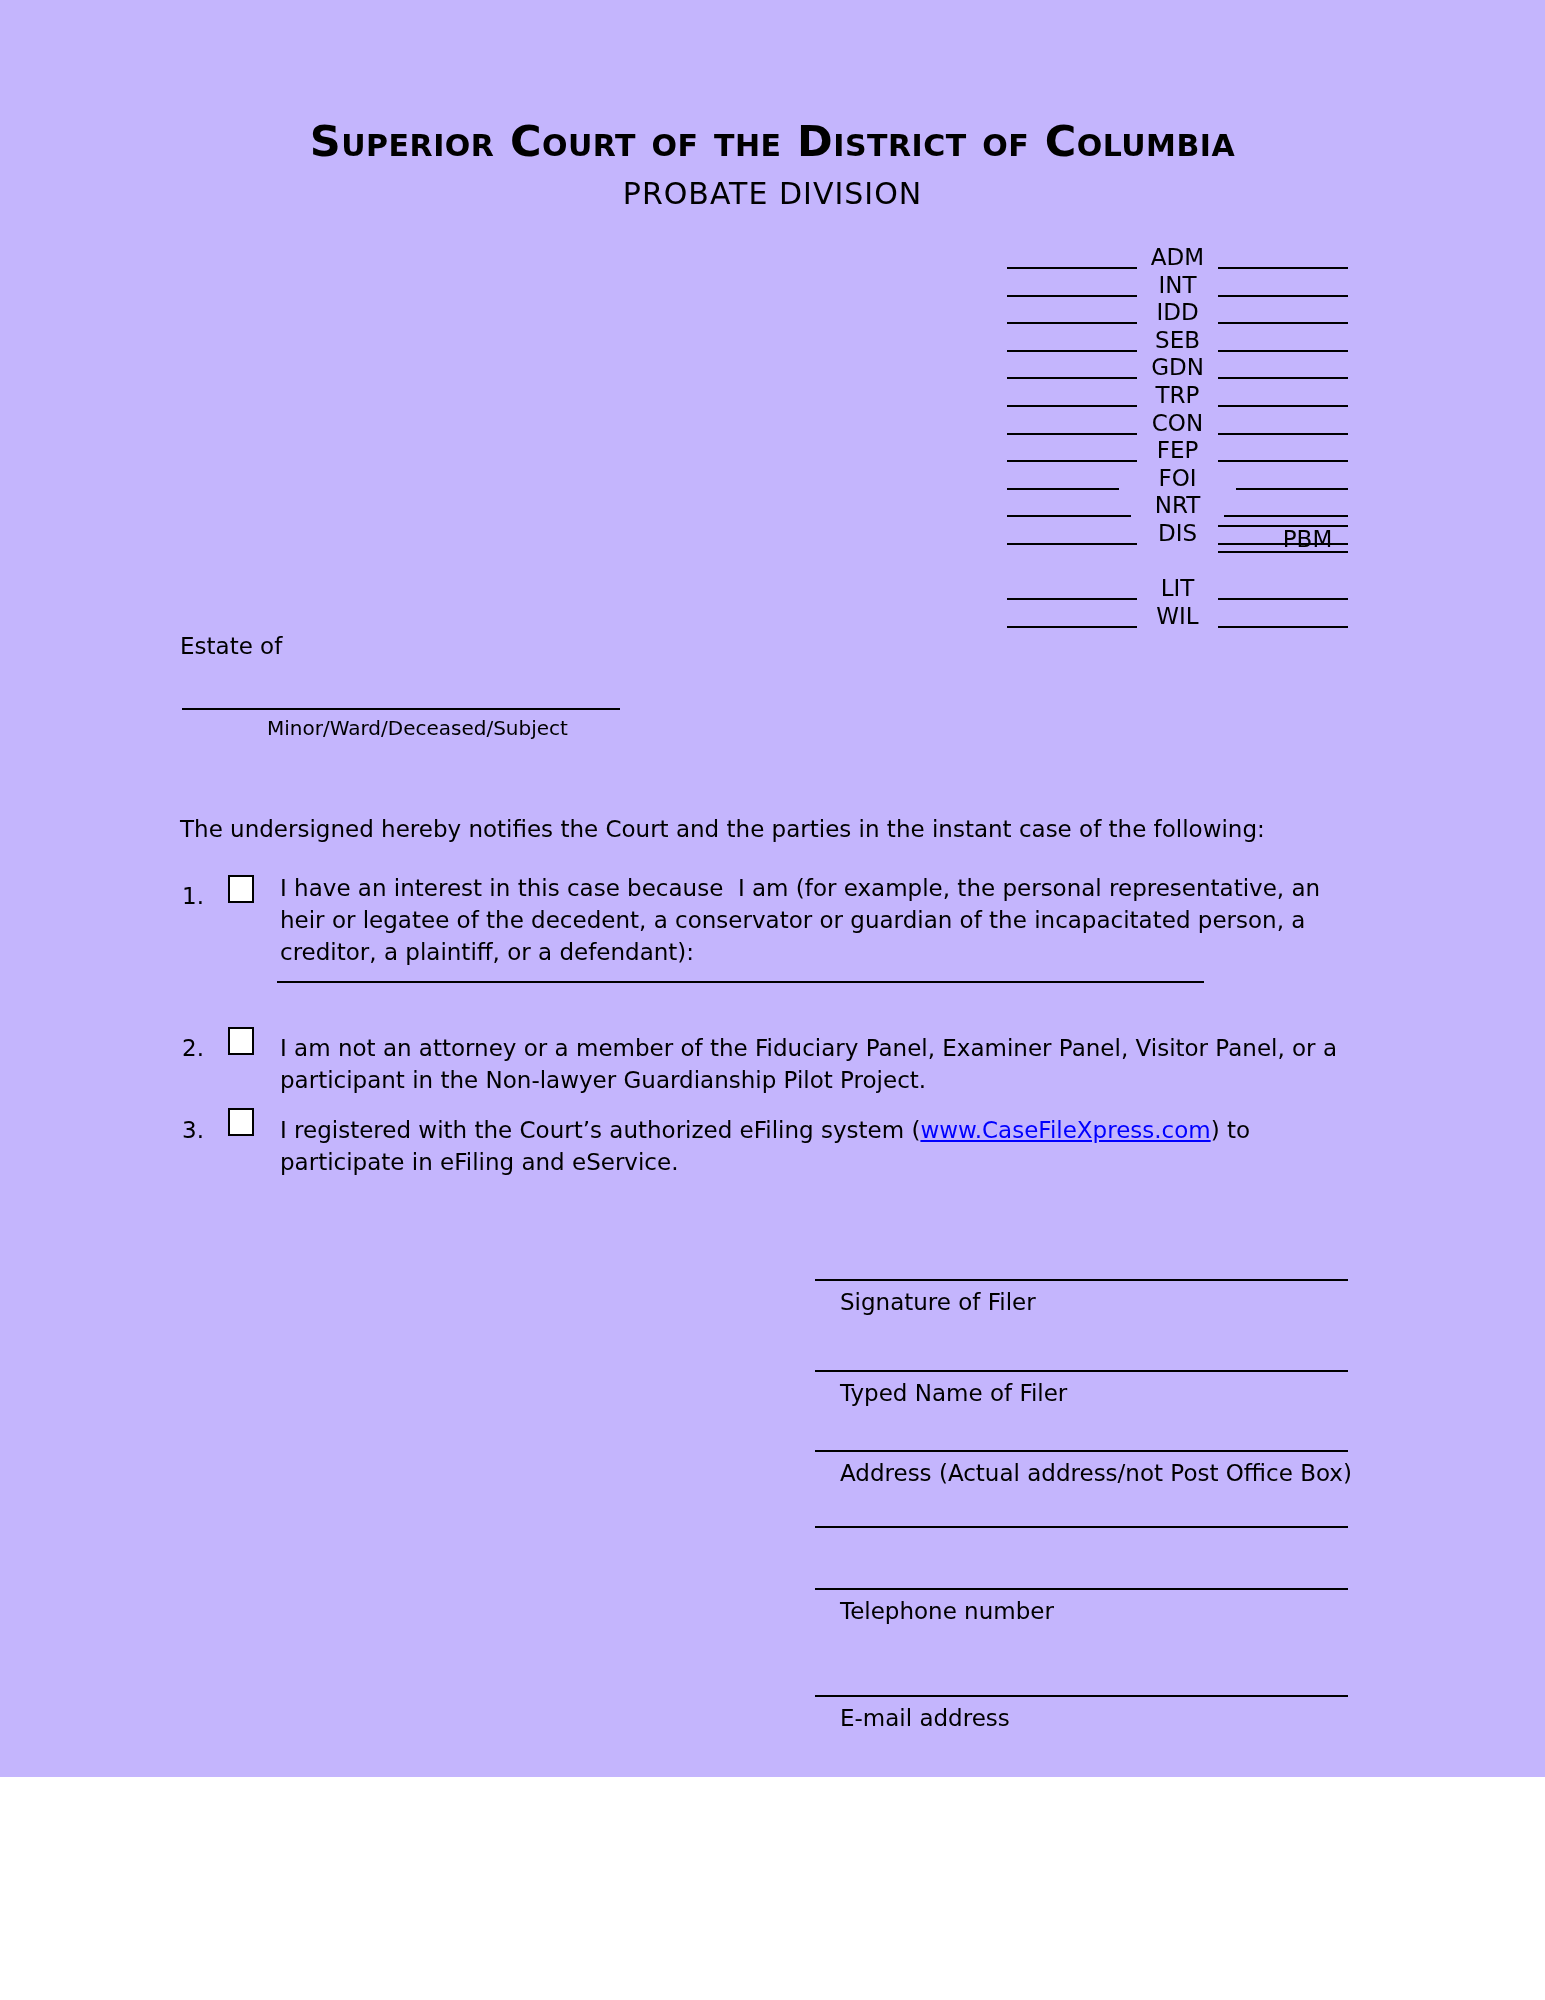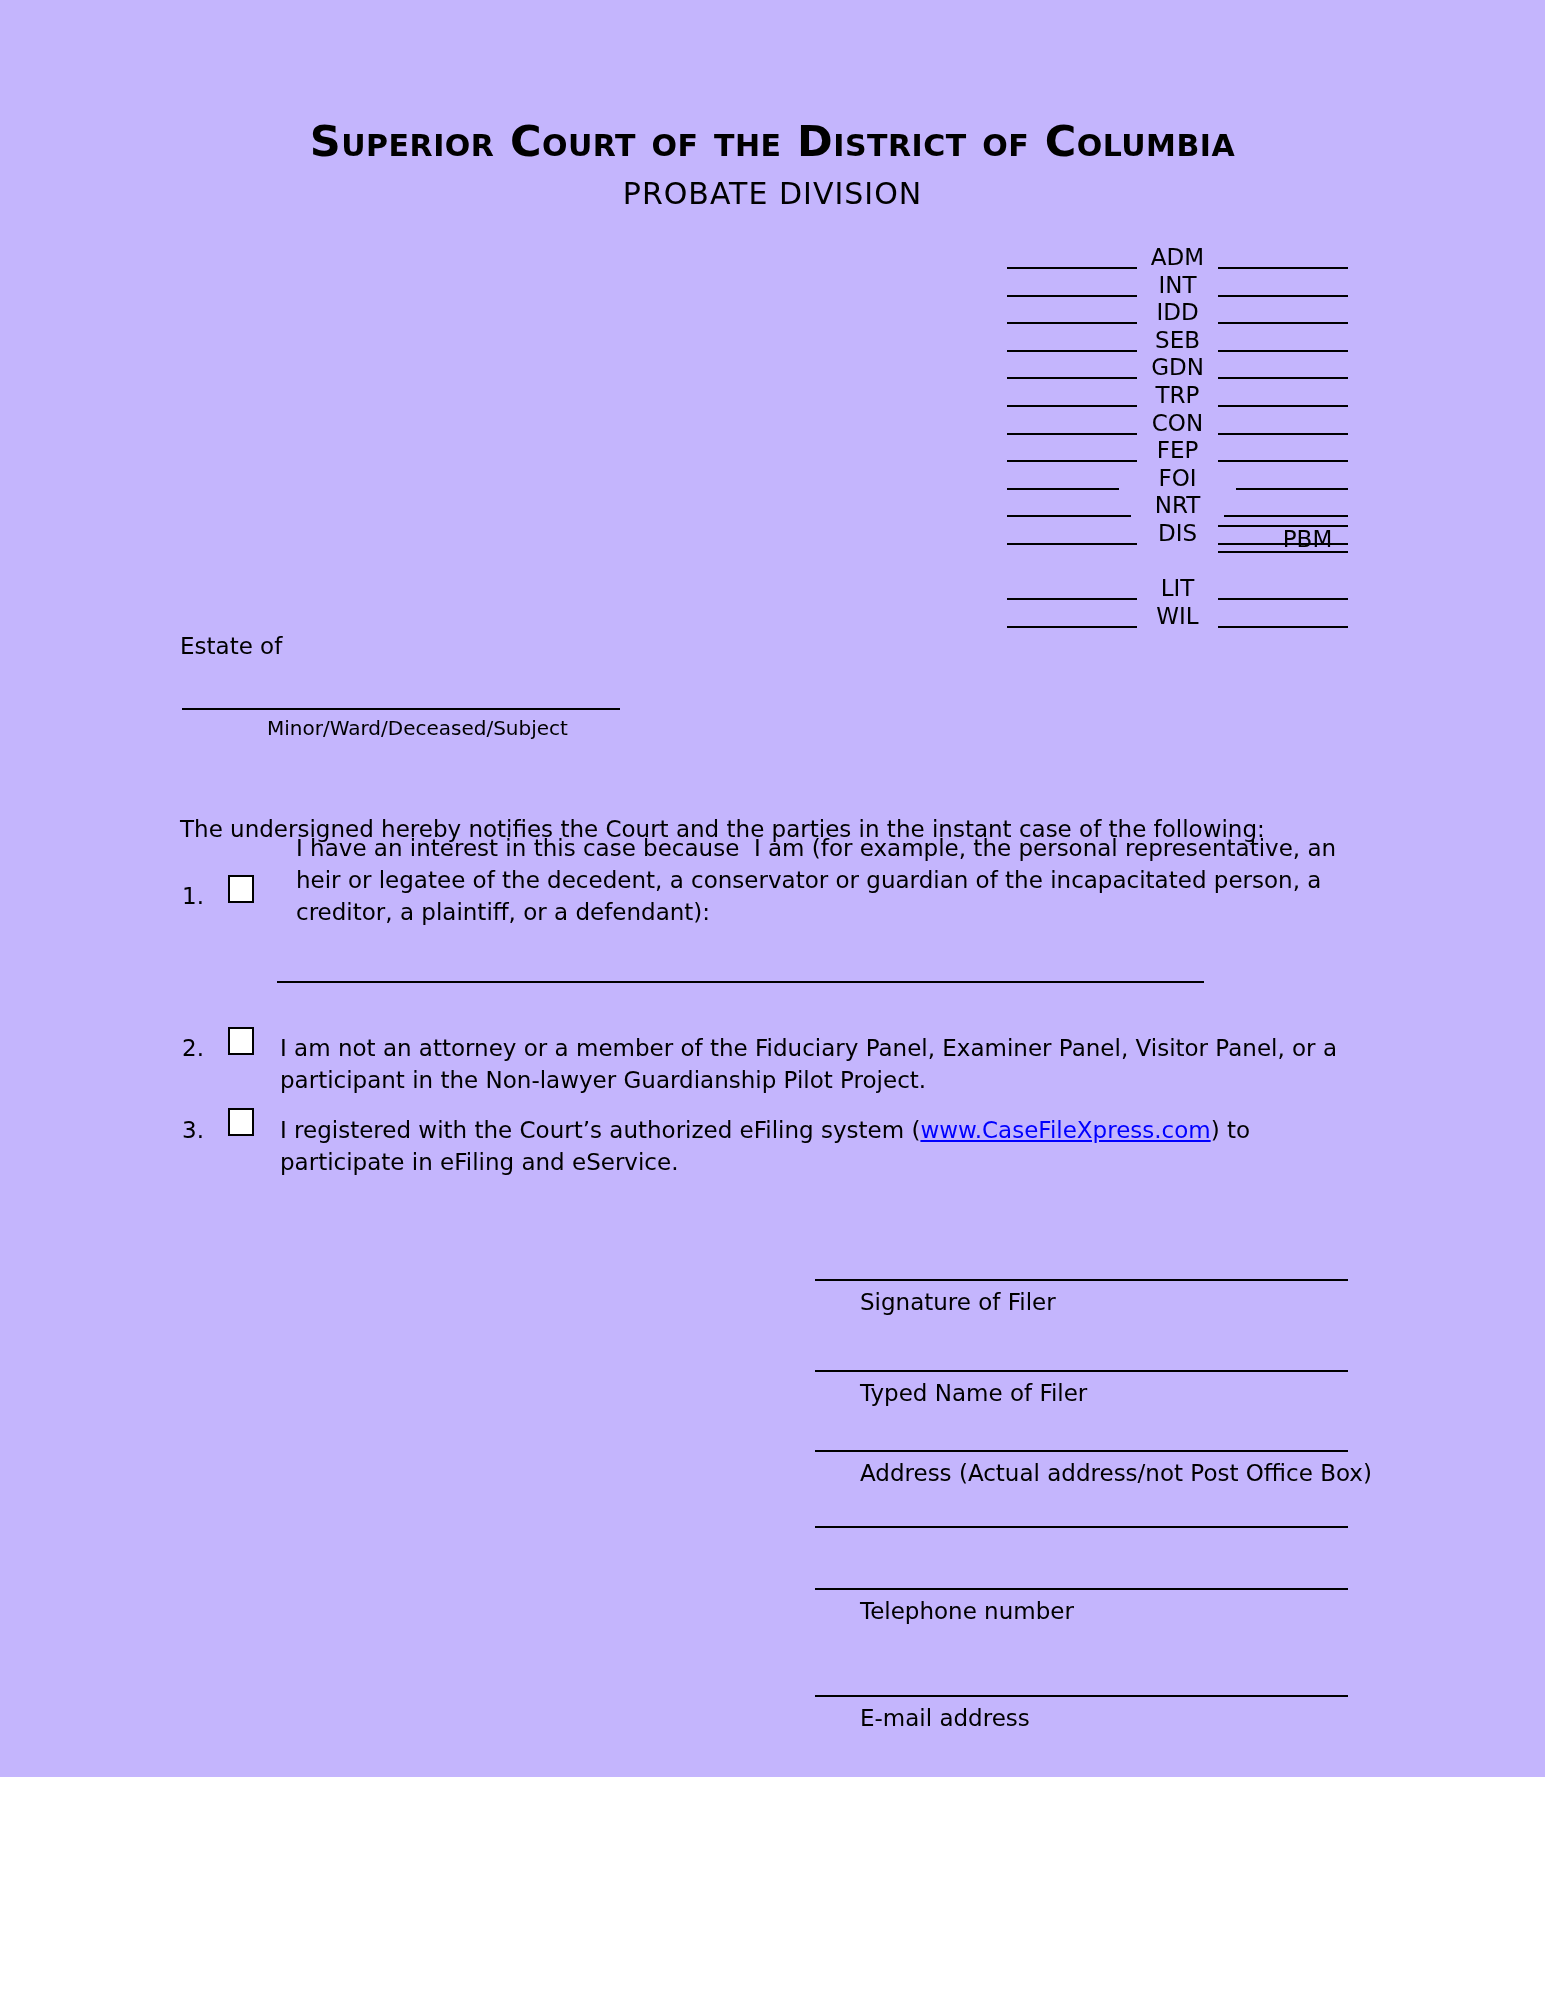--- a/index.html
+++ b/index.html
@@ -29,21 +29,21 @@
     font-size:25px; font-weight:bold;
   }
   .item-num { position:absolute; left:182px; font-size:23px; line-height:32px; }
   .checkbox {
     position:absolute; left:228px; width:26px; height:28px;
     border:2px solid #000; background:#fff; box-sizing:border-box;
   }
   .item-text { position:absolute; left:280px; width:1110px; font-size:23px; line-height:32px; }
   .item-text div { white-space:pre; }
   .weblink { color:#0000FF; text-decoration:underline; cursor:pointer; }
-  .sig-label { position:absolute; left:860px; font-size:23px;text-align:right; }
+  .sig-label { position:absolute; left:840px; font-size:23px;text-align:right; }
   .page-num { position:absolute; top:1846px; left:0; right:0; text-align:center; font-size:23px; }
   .footer {
     position:absolute; left:175px; top:1872px;
     font-family:"Liberation Serif", serif; font-size:25px;
   }
 </style>
 </head>
 <body>
 
 <div class="page">
@@ -126,21 +126,21 @@
 
   <div class="txt" style="left:180px; top:630px;">Estate of</div>
   <div class="bline" style="left:182px; top:708px; width:438px;"></div>
   <div class="estate-caption">Minor/Ward/Deceased/Subject</div>
 
   <div class="txt" style="left:180px; top:813px;">The undersigned hereby notifies the Court and the parties in the instant case of the following:</div>
 
   <div>
     <div class="item-num" style="top:880px;">1.</div>
     <div class="checkbox" style="top:875px;"></div>
-    <div class="item-text" style="top:832px;margin-left:16px;">
+    <div class="item-text" style="top:872px;">
       <div>I have an interest in this case because  I am (for example, the personal representative, an</div>
       <div>heir or legatee of the decedent, a conservator or guardian of the incapacitated person, a</div>
       <div>creditor, a plaintiff, or a defendant):</div>
     </div>
     <div class="bline" style="left:277px; top:981px; width:927px;"></div>
   </div>
 
   <div>
     <div class="item-num" style="top:1032px;">2.</div>
     <div class="checkbox" style="top:1027px;"></div>

